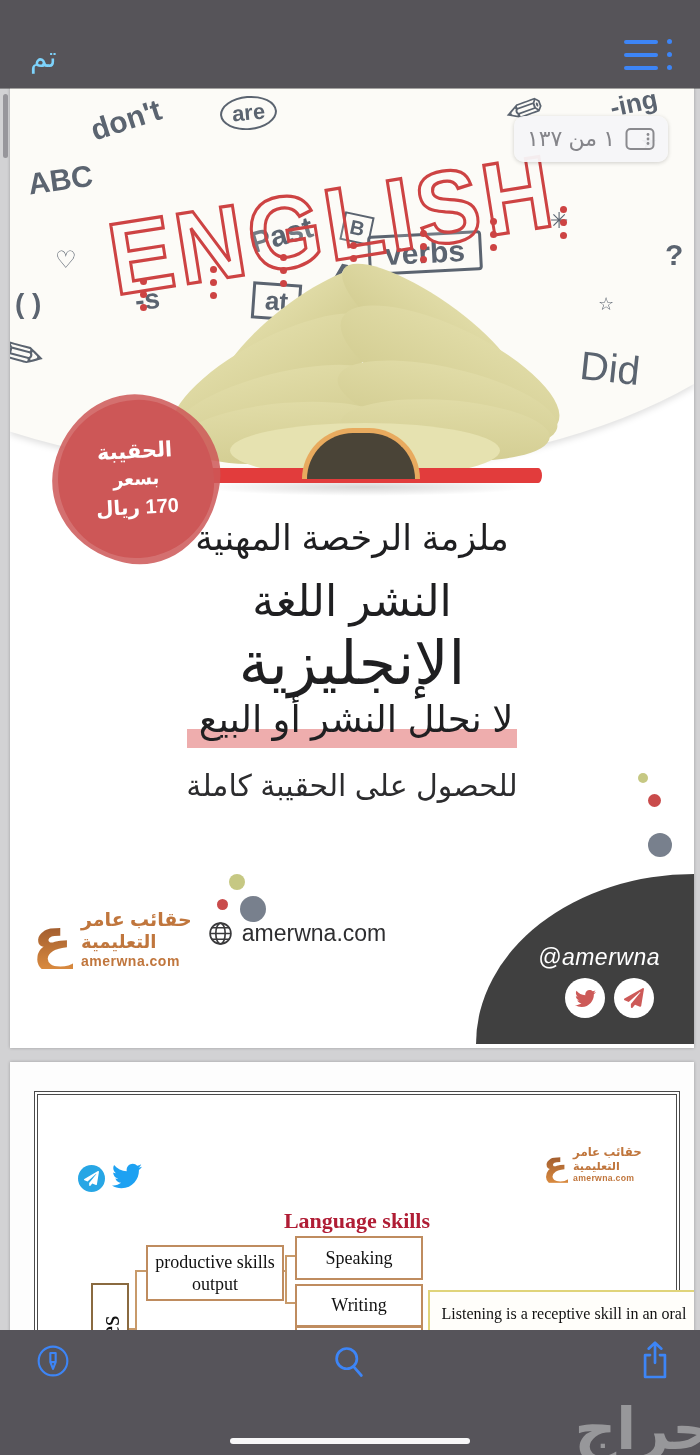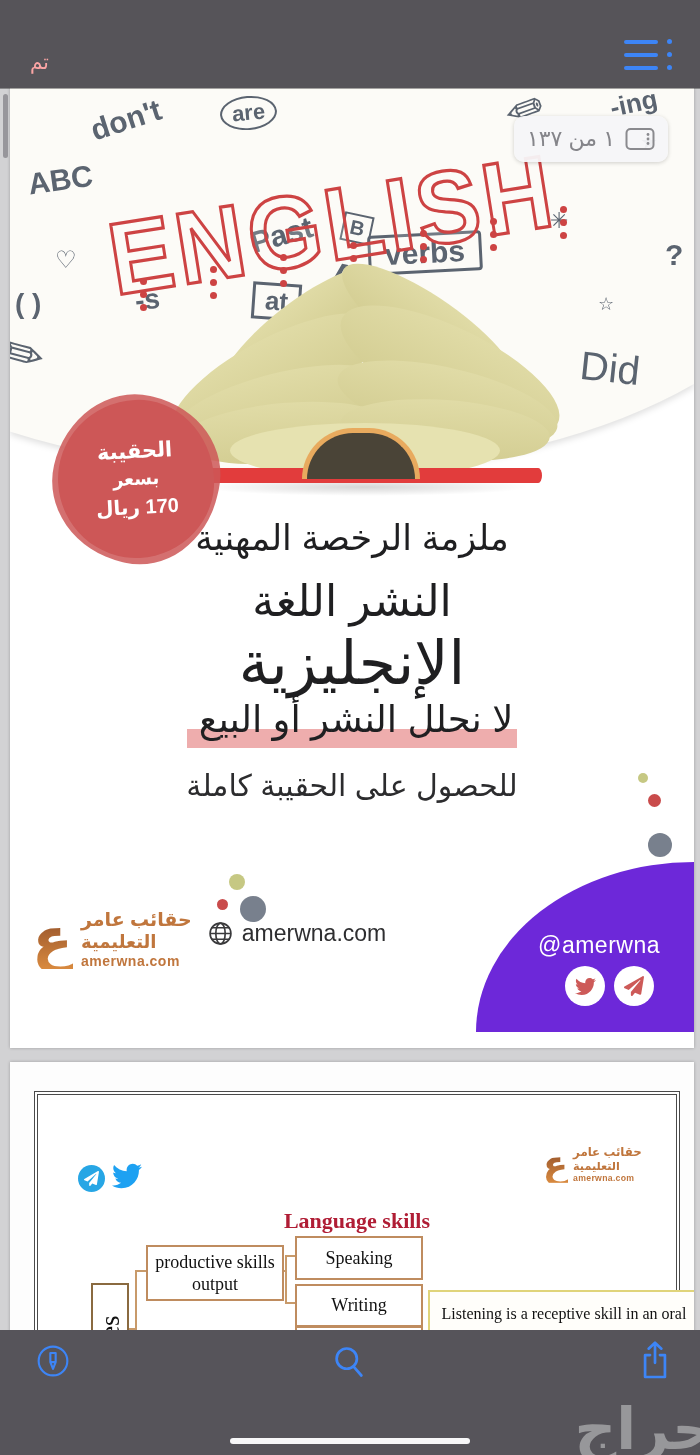--- a/index.html
+++ b/index.html
@@ -2,21 +2,21 @@
 <html lang="ar"><head>
 <meta charset="utf-8">
 <style>
   html,body{margin:0;padding:0;}
   body{font-family:"Liberation Sans","DejaVu Sans",sans-serif;background:#222;}
   .stage{position:relative;width:700px;height:1455px;overflow:hidden;background:#d2d2d4;margin:0 auto;}
 
   
   .navbar{position:absolute;left:0;top:0;width:700px;height:88px;background:#565459;z-index:50;
           box-shadow:0 1px 0 rgba(0,0,0,.35);}
-  .nav-done{position:absolute;left:30px;bottom:14px;font-size:20px;color:#fca5a5;direction:rtl;}
+  .nav-done{position:absolute;left:30px;bottom:14px;font-size:28px;color:#7dd3fc;direction:rtl;}
   .nav-title-group{position:absolute;left:0;right:0;bottom:12px;display:flex;justify-content:center;align-items:center;gap:10px;}
   .nav-chevron{width:26px;height:26px;flex:0 0 auto;}
   .nav-title{font-size:27px;font-weight:600;color:#f4f4f6;direction:rtl;}
   .toc-icon{position:absolute;right:28px;bottom:18px;display:flex;flex-direction:column;gap:8px;}
   .toc-row{width:48px;display:flex;justify-content:space-between;align-items:center;}
   .toc-line{width:34px;height:4px;border-radius:2px;background:#3d85f6;}
   .toc-dot{width:5px;height:5px;border-radius:50%;background:#3d85f6;}
 
   
   .scrollbar{position:absolute;left:3px;top:94px;width:5px;height:64px;border-radius:3px;background:#97969b;z-index:45;}
@@ -119,21 +119,21 @@
   .brand-n1{font-size:19px;font-weight:700;}
   .brand-n2{font-size:18px;font-weight:700;letter-spacing:2px;}
   .brand-site{font-size:14px;font-weight:700;direction:ltr;letter-spacing:.5px;}
   .brand-p2{right:34px;top:50px;transform:scale(.62);transform-origin:top right;}
 
   
   .web-row{position:absolute;left:0;right:110px;top:832px;display:flex;justify-content:center;align-items:center;gap:9px;}
   .web-text{font-size:23px;font-weight:500;color:#2e2e30;}
 
   
-  .quarter{position:absolute;right:0;bottom:16px;width:218px;height:170px;background:#6d28d9;border-top-left-radius:100% 100%;z-index:5;}
+  .quarter{position:absolute;right:0;bottom:4px;width:218px;height:170px;background:#404040;border-top-left-radius:100% 100%;z-index:5;font-style:italic;}
   .handle{position:absolute;right:34px;top:70px;font-size:23px;color:#fff;letter-spacing:.5px;}
   .soc-row{position:absolute;right:40px;top:104px;display:flex;gap:9px;}
   .soc-circle{width:40px;height:40px;border-radius:50%;background:#fff;display:flex;align-items:center;justify-content:center;}
 
   
   .frame{position:absolute;left:24px;top:29px;right:14px;bottom:-12px;border:4px double #4a4a4a;background:#fff;}
   .p2-tg{position:absolute;left:40px;top:70px;width:27px;height:27px;border-radius:50%;background:#27a6e5;
          display:flex;align-items:center;justify-content:center;}
   .p2-tw{position:absolute;left:74px;top:66px;}
   .p2-title-en{position:absolute;left:0;width:100%;top:113px;text-align:center;

